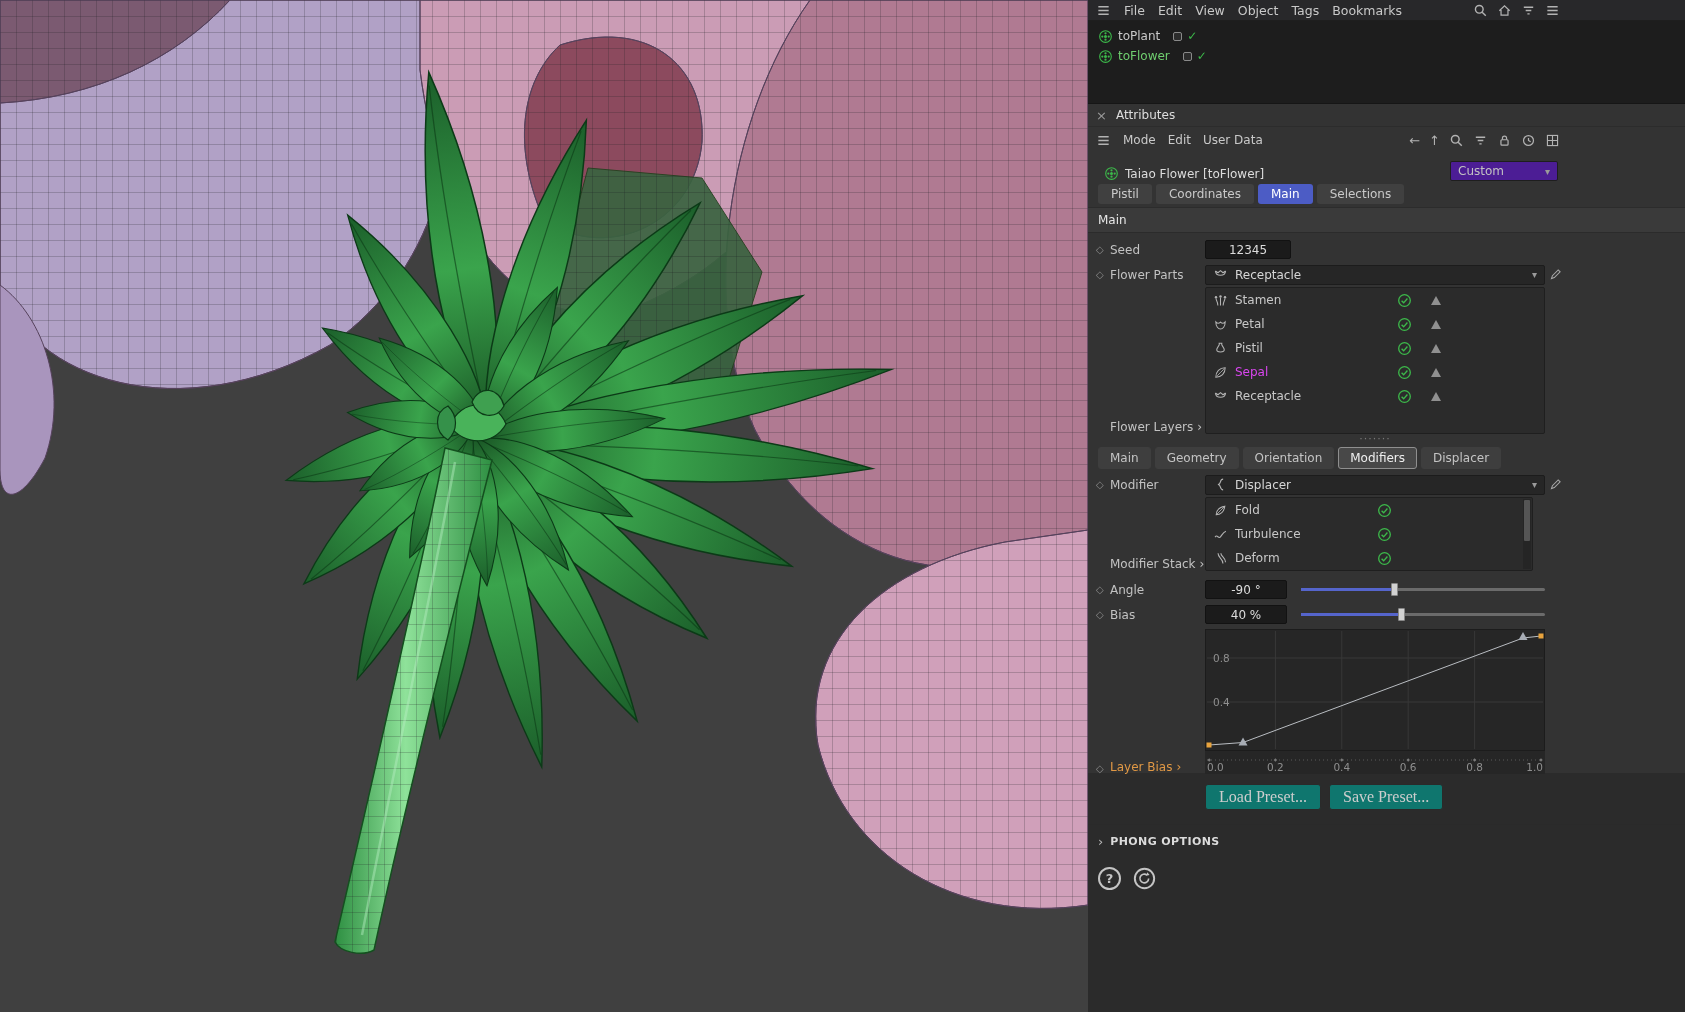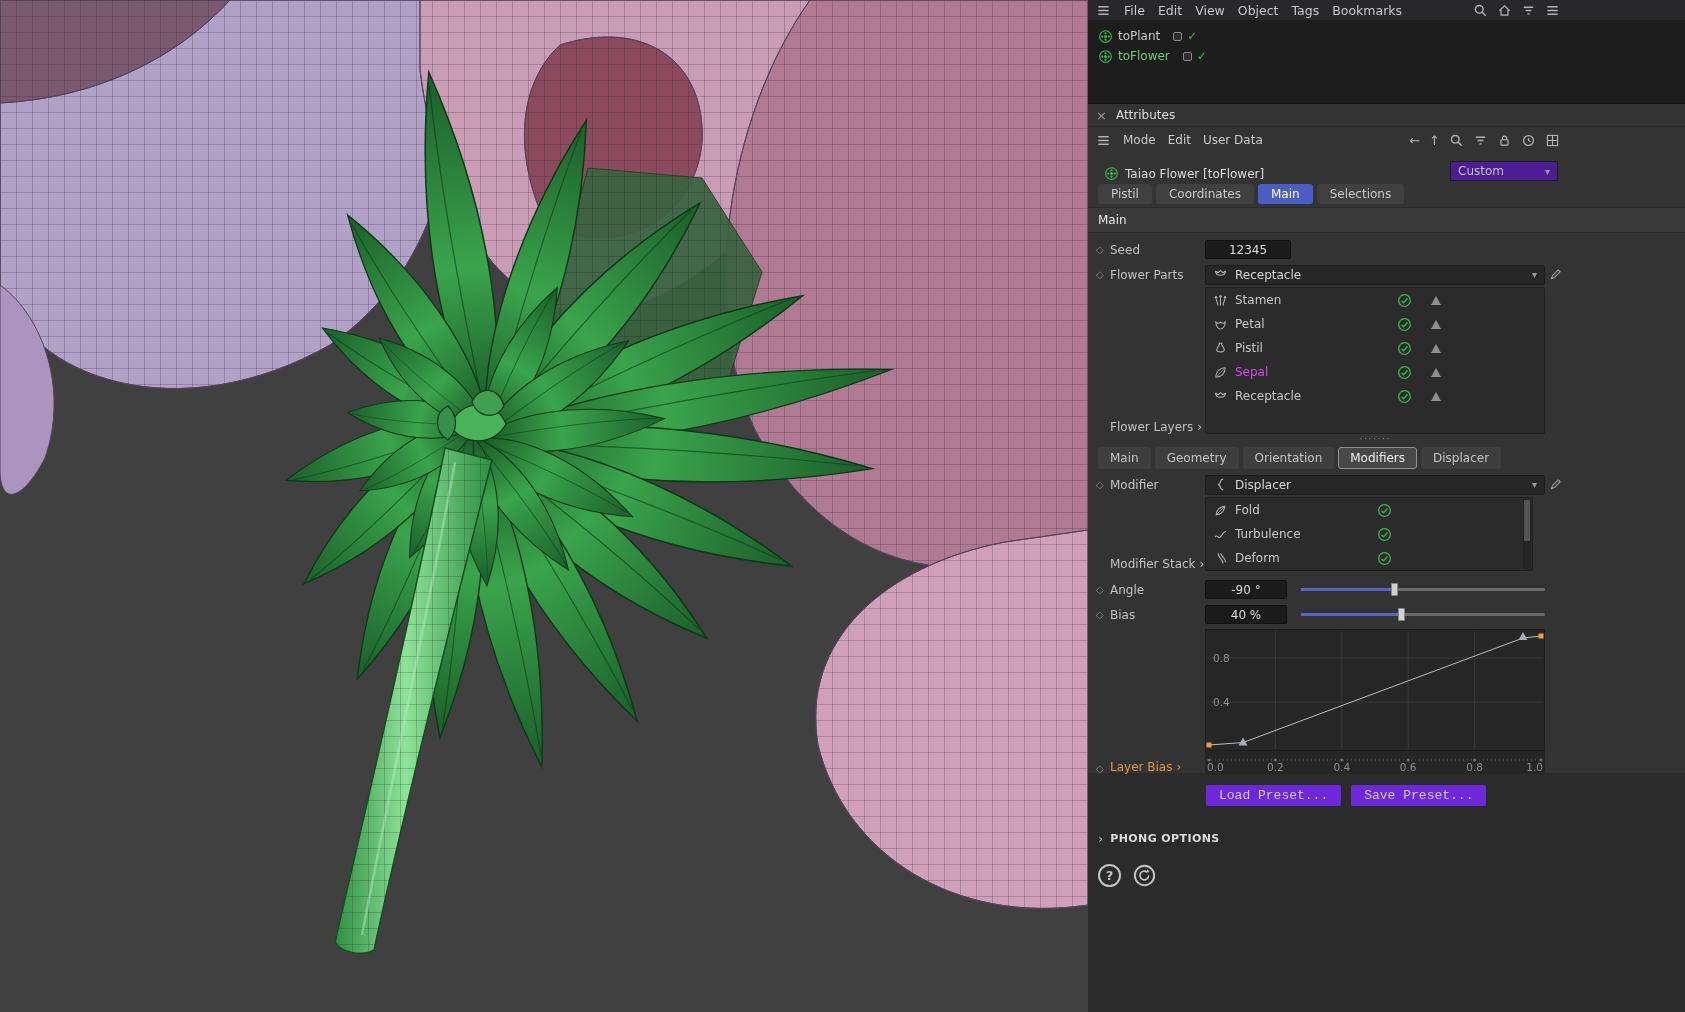--- a/index.html
+++ b/index.html
@@ -60,21 +60,21 @@
 .dots-divider{width:340px;margin-left:117px;text-align:center;color:#7a7a7a;font-size:11px;line-height:9px;letter-spacing:1px;height:10px}
 .scrollbar{position:absolute;top:1px;right:1px;bottom:1px;width:8px;background:#252525}
 .scroll-thumb{position:absolute;top:1px;left:1px;width:6px;height:58%;background:#555;border-radius:1px}
 .slider{position:relative;flex:1;height:15px;margin-left:14px}
 .slider .track{position:absolute;left:0;right:0;top:6px;height:3px;background:#6b6b6b;border-radius:2px}
 .slider .fill{position:absolute;left:0;top:6px;height:3px;background:#5565cc}
 .slider .knob{position:absolute;top:1px;width:7px;height:13px;background:#d2d2d2;border:1px solid #888;border-radius:1px}
 .curve-row{margin-top:2px}
 .gtick{fill:#8f8f8f;font-size:10.5px;font-family:inherit}
 .btn-row{display:flex;gap:8px;margin:10px 0 0 117px}
-.btn{background:#6d28d9;border:1px solid #2a2a2a;border-radius:3px;color:#cdcdcd;padding:3px 13px;font-family:Liberation Mono, monospace;font-size:13px;white-space:nowrap}
+.btn{background:#0f766e;border:1px solid #2a2a2a;border-radius:3px;color:#cdcdcd;padding:3px 13px;font-family:Liberation Serif, serif;font-size:16px;white-space:nowrap}
 .phong-section{margin-top:14px;border-top:1px solid #2a2a2a;padding:9px 0 0 10px;display:flex;align-items:center;gap:7px}
 .chev-r{color:#b8b8b8;font-size:13px}
 .phong-label{font-weight:bold;font-size:11px;letter-spacing:.4px;color:#dcdcdc}
 .bottom-icons{display:flex;gap:12px;margin:18px 0 0 10px;align-items:center}
 .circle-btn{width:23px;height:23px;border:2px solid #c4c4c4;border-radius:50%;color:#c4c4c4;display:flex;align-items:center;justify-content:center;font-weight:bold;font-size:13px}
 .rotate-btn{width:23px;height:23px;color:#c4c4c4}
 </style>
 </head>
 <body>
 

